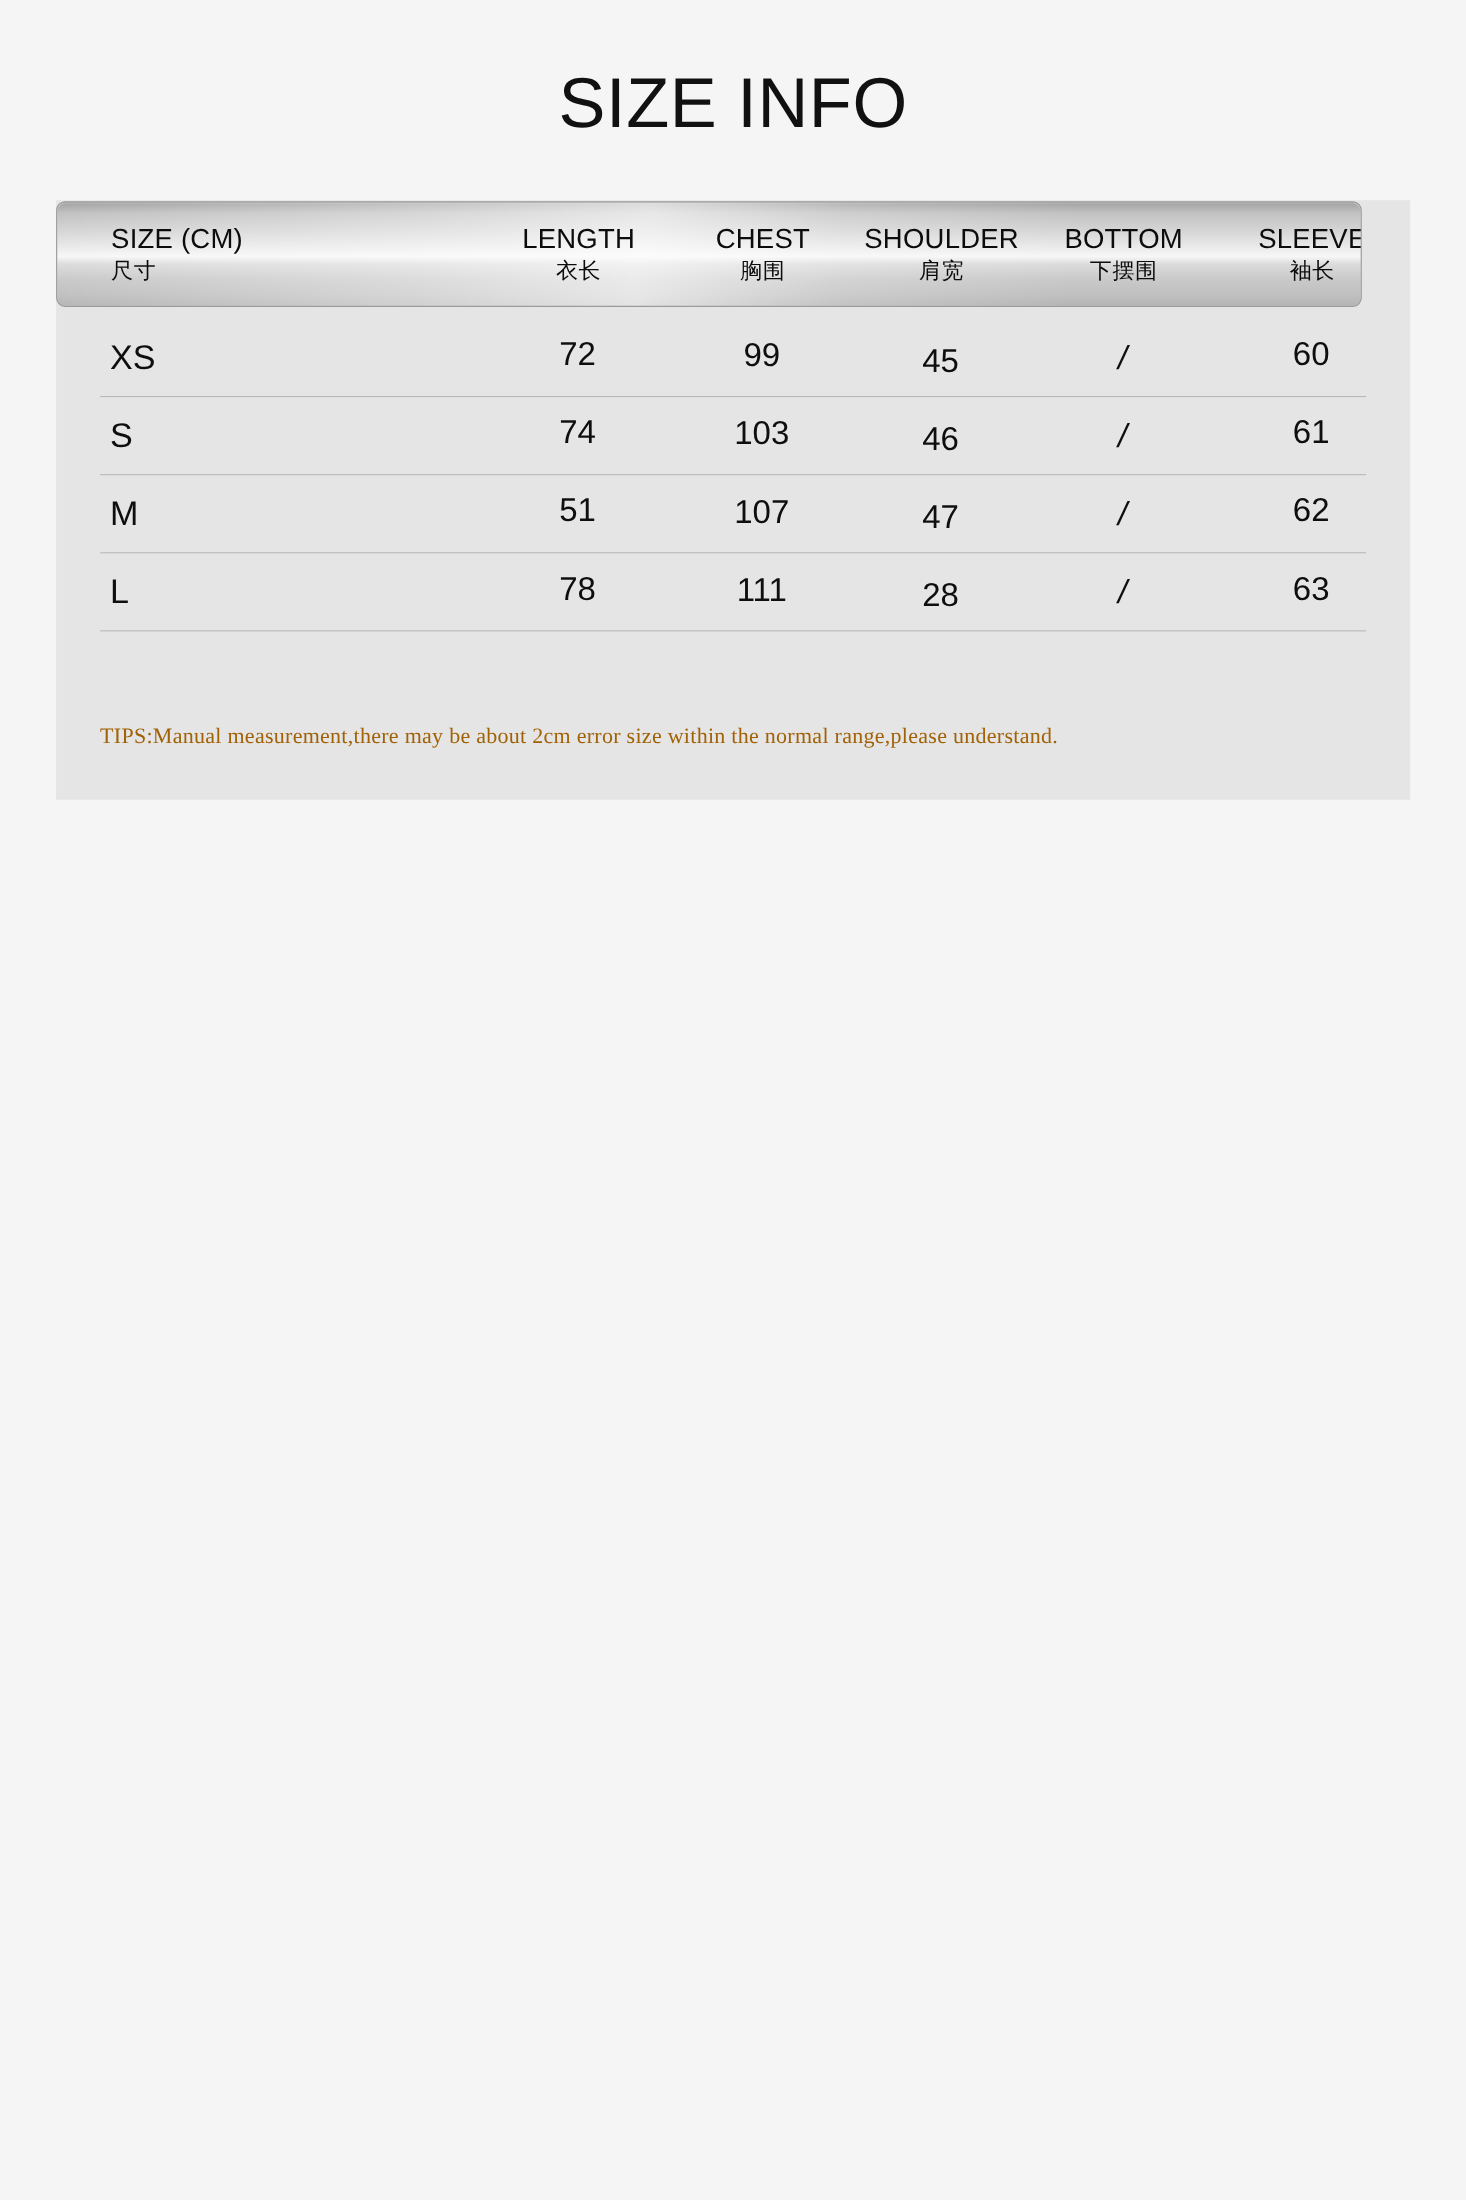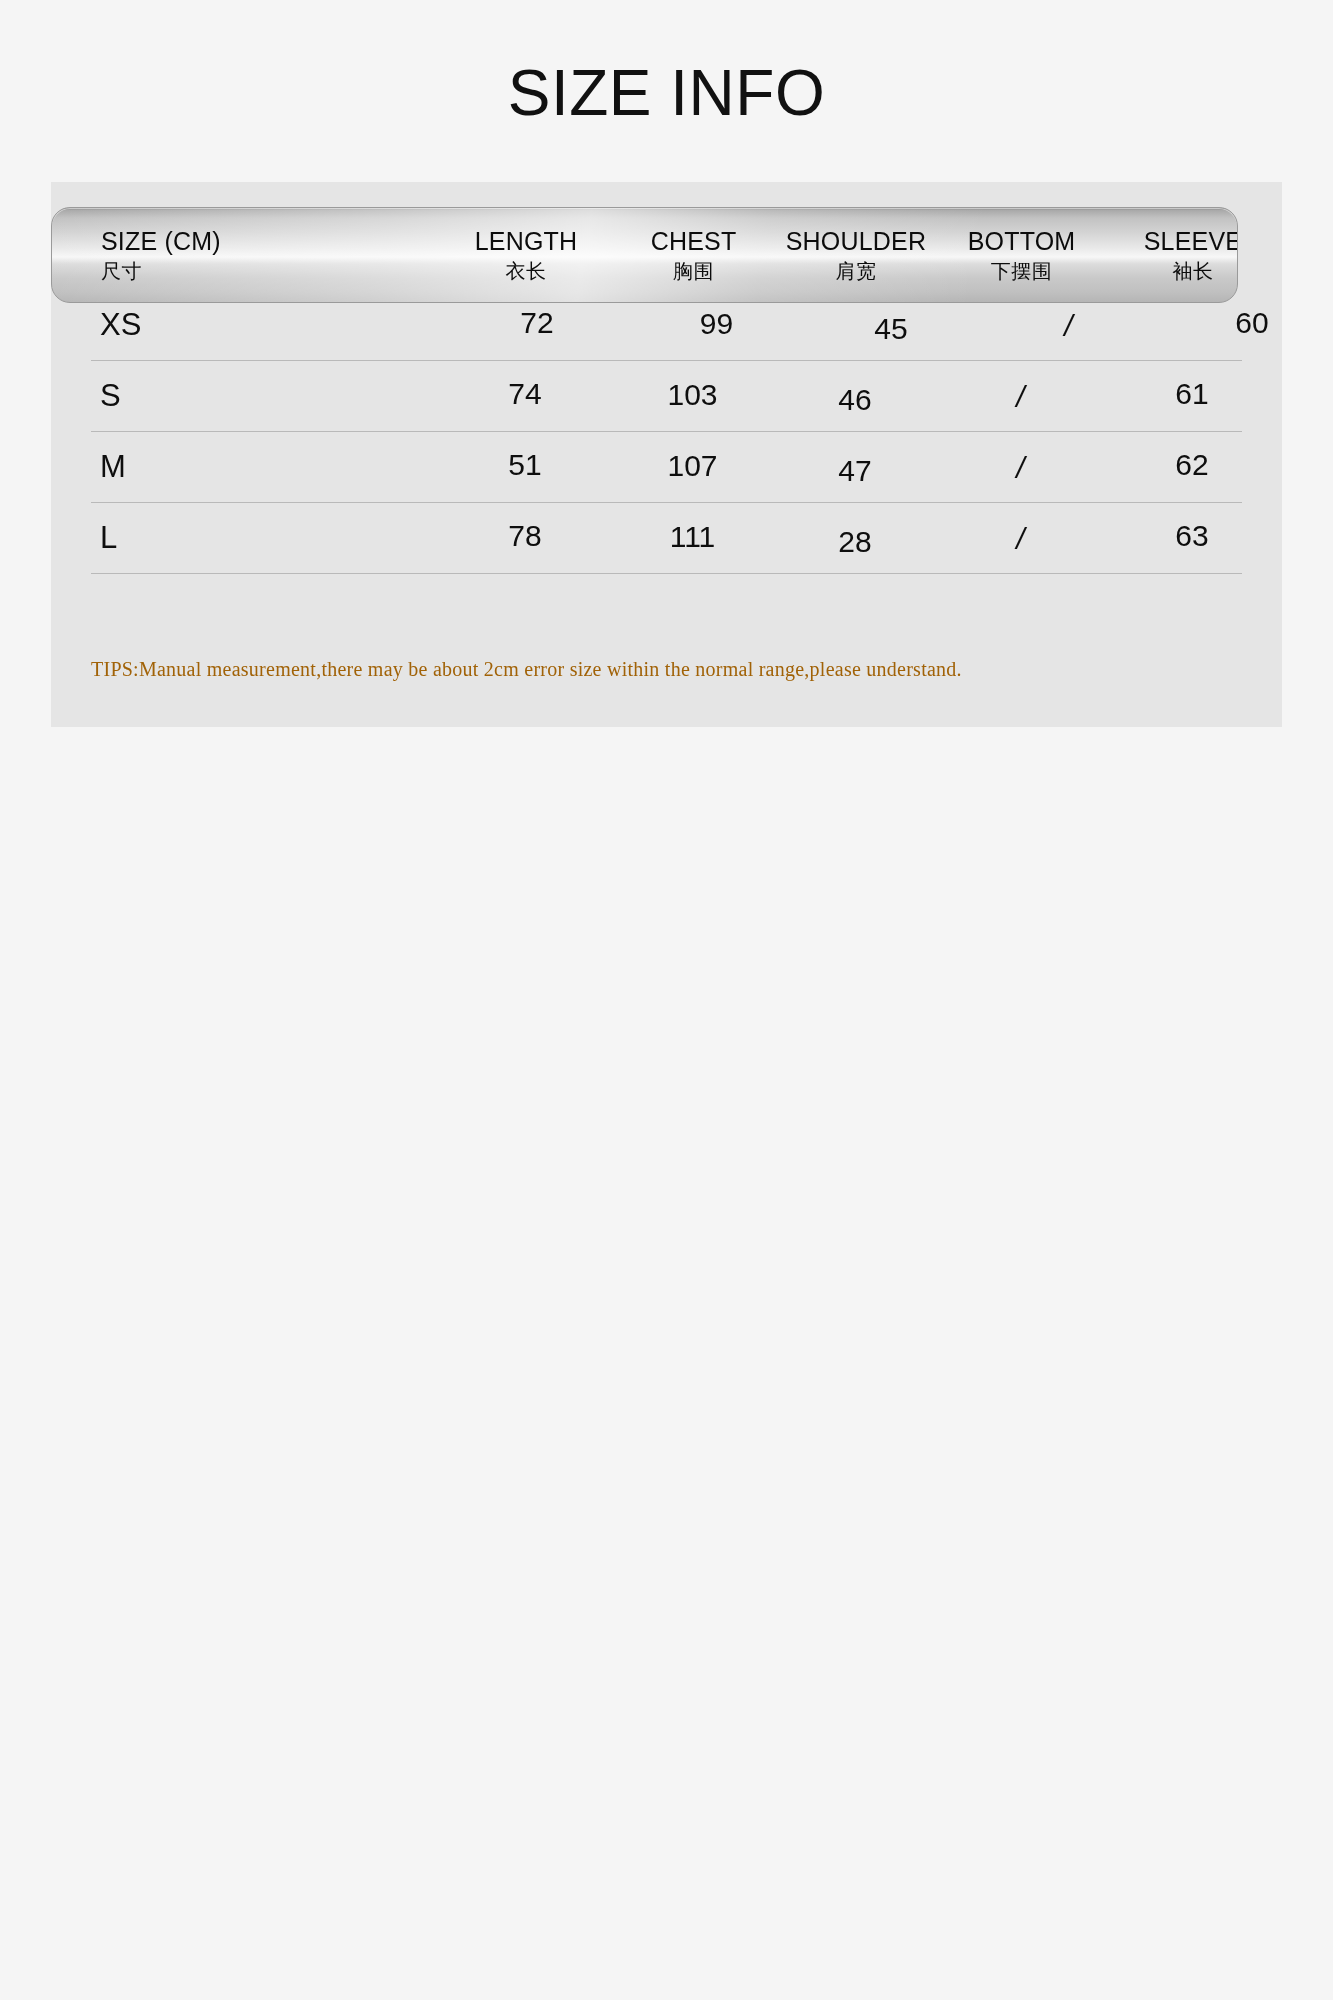--- a/index.html
+++ b/index.html
@@ -42,37 +42,36 @@
     background: #e5e5e5;
   }
 
   
   .header-bar {
     position: absolute;
     left: 51px;
     top: 183px;
     width: 1187px;
     height: 96px;
-    border-radius: 19px;
+    border-radius: 8px;
     border: 1px solid #9a9a9a;
     background:
       linear-gradient(to bottom,
         #7d7d7d 0px,
         #a8a8a8 2px,
         #c2c2c2 10px,
         #d3d3d3 24px,
         #e9e9e9 40px,
         #f7f7f7 49px,
         #dcdcdc 56px,
         #c9c9c9 70px,
         #c0c0c0 84px,
         #b4b4b4 95px);
     box-shadow: inset 0 1px 0 rgba(255,255,255,0.55);
     overflow: hidden;
-    margin-top: 24px;
   }
   .header-bar::after {
     content: "";
     position: absolute;
     left: 0; top: 0;
     width: 100%; height: 100%;
     background: linear-gradient(100deg,
         rgba(255,255,255,0.00) 0%,
         rgba(255,255,255,0.35) 28%,
         rgba(255,255,255,0.62) 45%,
@@ -128,21 +127,21 @@
     width: 1231px;
   }
   .data-row {
     position: relative;
     display: flex;
     align-items: center;
     height: 71px;
     border-bottom: 1px solid #b9b9b9;
     margin: 0 40px;
   }
-  .data-row:first-child { border-top: none; gap: 12px; }
+  .data-row:first-child { border-top: none; }
 
   .dcell {
     text-align: center;
     color: #0e0e0e;
     font-size: 30px;
     font-weight: 400;
   }
   .dcell.size-col {
     text-align: left;
     padding-left: 9px;

